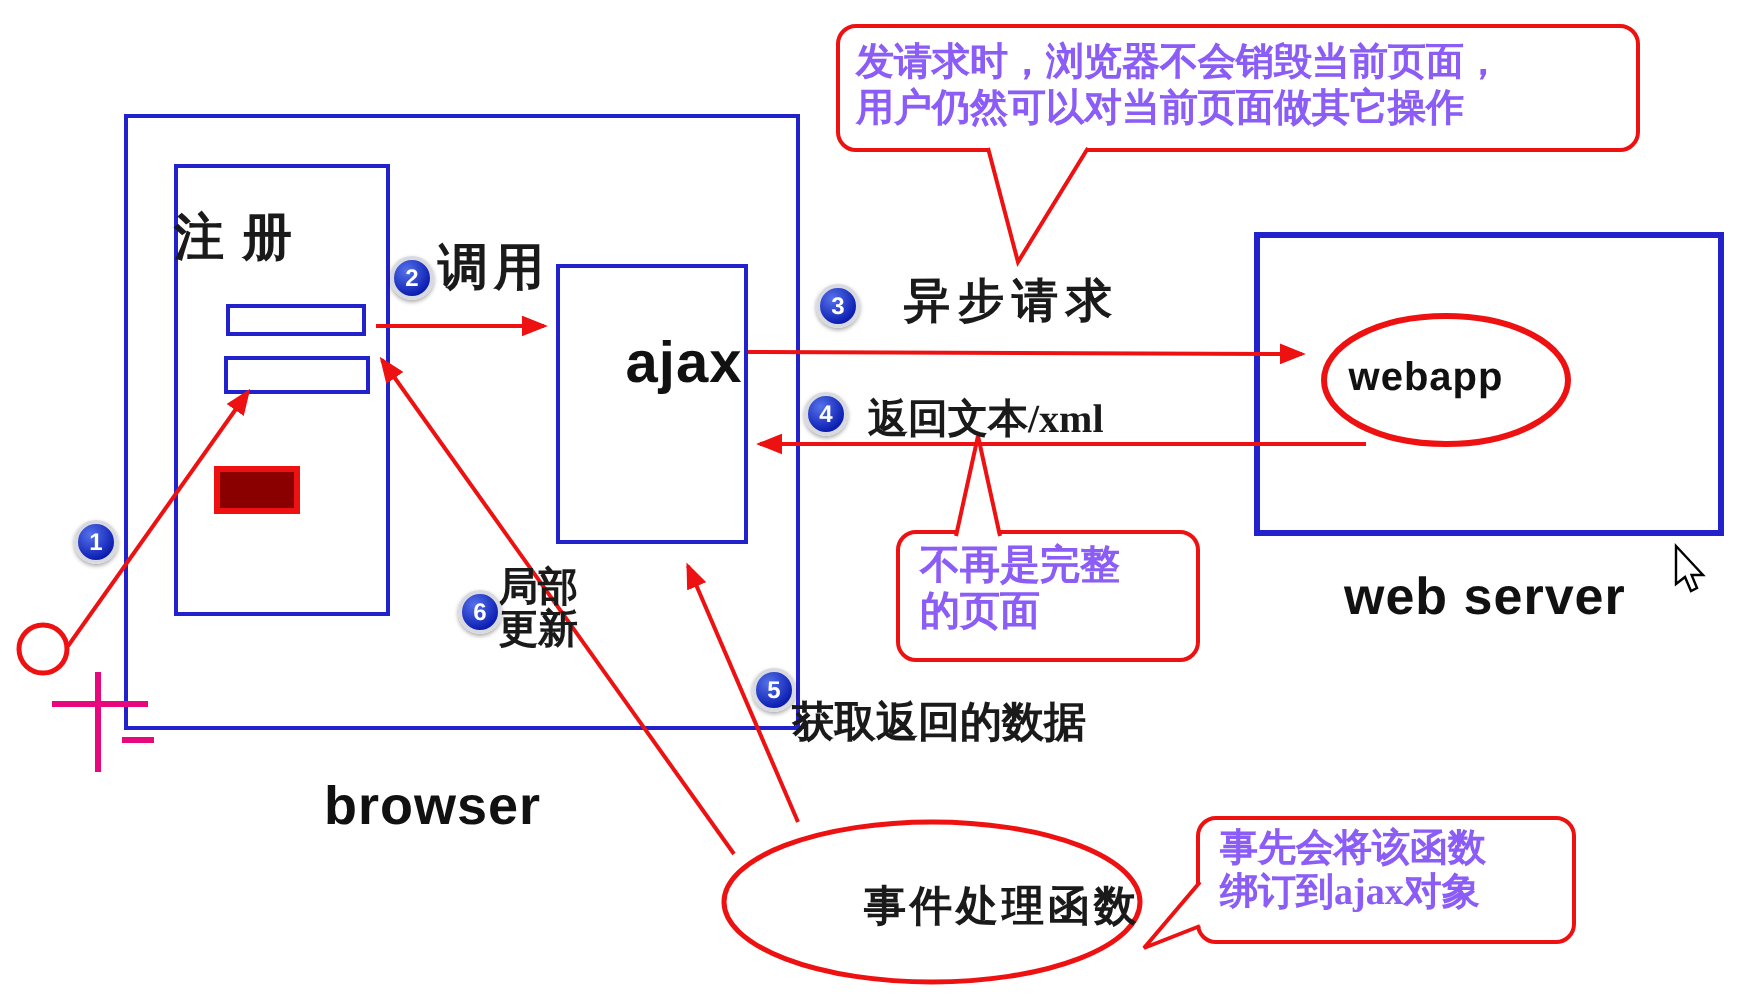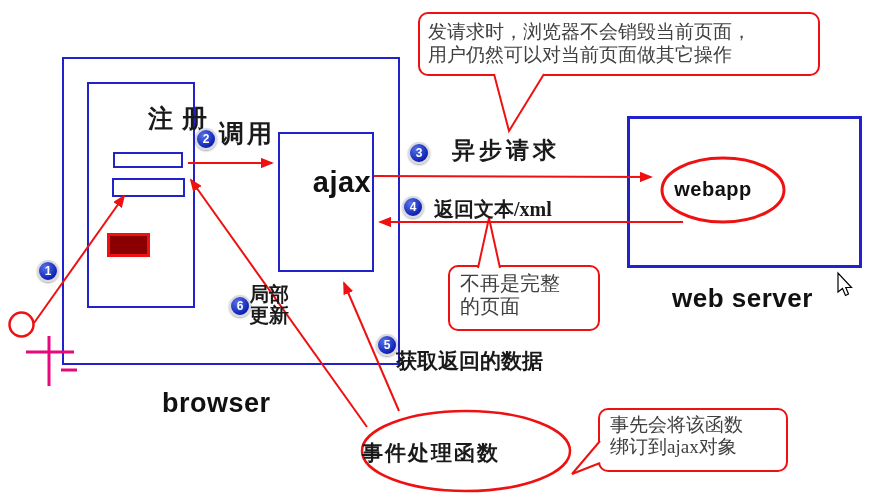--- a/index.html
+++ b/index.html
@@ -4,21 +4,21 @@
 <style>
   html,body{margin:0;padding:0;background:#fff;}
   #stage{
     position:relative;width:872px;height:500px;background:#ffffff;overflow:hidden;
     font-family:"Liberation Sans","DejaVu Sans",sans-serif;
   }
   
   .bluebox{position:absolute;border:2px solid #2222cc;background:transparent;box-sizing:border-box;}
   
   .callout{position:absolute;border:2px solid #ee1111;border-radius:10px;background:#fff;box-sizing:border-box;z-index:3;}
-  .callout-text{position:absolute;color:#404040;font-weight:normal;white-space:pre-line;z-index:10;
+  .callout-text{position:absolute;color:#8b5cf6;font-weight:bold;white-space:pre-line;z-index:10;
     font-family:"Liberation Serif","DejaVu Serif",serif;}
   
   .cn{position:absolute;color:#1a1a1a;font-weight:bold;z-index:10;white-space:pre-line;
     font-family:"Liberation Serif","DejaVu Serif",serif;}
   
   .lat{position:absolute;color:#111;font-weight:bold;z-index:10;letter-spacing:0.5px;}
   
   .badge{
     position:absolute;width:18px;height:18px;border-radius:50%;z-index:12;
     background:radial-gradient(circle at 35% 30%, #5571ea, #0a1cb0 75%);
@@ -78,33 +78,33 @@
     <polygon points="838,273 838,292 842.5,288.5 845.5,295.5 848.5,294 845.8,287.5 851.5,287.5" fill="#ffffff" stroke="#000000" stroke-width="1.2"></polygon>
   </svg>
 
   <div class="badge" style="left:37px;top:260px;">1</div>
   <div class="badge" style="left:195px;top:128px;">2</div>
   <div class="badge" style="left:408px;top:142px;">3</div>
   <div class="badge" style="left:402px;top:196px;">4</div>
   <div class="badge" style="left:376px;top:334px;">5</div>
   <div class="badge" style="left:229px;top:295px;">6</div>
 
-  <div class="cn" style="left:87px;top:102px;width:129px;text-align:right;font-size:25px;letter-spacing:9px;">注册</div>
+  <div class="cn" style="left:87px;top:102px;width:129px;text-align:left;font-size:25px;letter-spacing:9px;">注册</div>
   <div class="cn" style="left:219px;top:117px;font-size:25px;letter-spacing:3px;">调用</div>
   <div class="cn" style="left:452px;top:135px;font-size:23px;letter-spacing:4px;">异步请求</div>
   <div class="cn" style="left:434px;top:196px;font-size:20px;">返回文本/xml</div>
   <div class="cn" style="left:396px;top:332px;font-size:21px;margin-top:15px;">获取返回的数据</div>
   <div class="cn" style="left:249px;top:284px;font-size:20px;line-height:21px;">局部
 更新</div>
 
   <div class="lat" style="left:278px;top:166px;width:96px;text-align:center;font-size:29px;padding-left:16px;">ajax</div>
   <div class="lat" style="left:663px;top:178px;width:100px;text-align:center;font-size:20px;z-index:11;">webapp</div>
   <div class="lat" style="left:162px;top:388px;font-size:27px;">browser</div>
   <div class="lat" style="left:672px;top:283px;font-size:26px;">web server</div>
-  <div class="cn" style="left:362px;top:439px;width:208px;text-align:left;font-size:21px;letter-spacing:2px;">事件处理函数</div>
+  <div class="cn" style="left:362px;top:439px;width:208px;text-align:right;font-size:21px;letter-spacing:2px;">事件处理函数</div>
 
   <div class="callout-text" style="left:428px;top:20px;font-size:19px;line-height:23px;">发请求时，浏览器不会销毁当前页面，
 用户仍然可以对当前页面做其它操作</div>
   <div class="callout-text" style="left:610px;top:414px;font-size:19px;line-height:22px;">事先会将该函数
 绑订到ajax对象</div>
   <div class="callout-text" style="left:460px;top:272px;font-size:20px;line-height:23px;">不再是完整
 的页面</div>
 
 </div>
 

